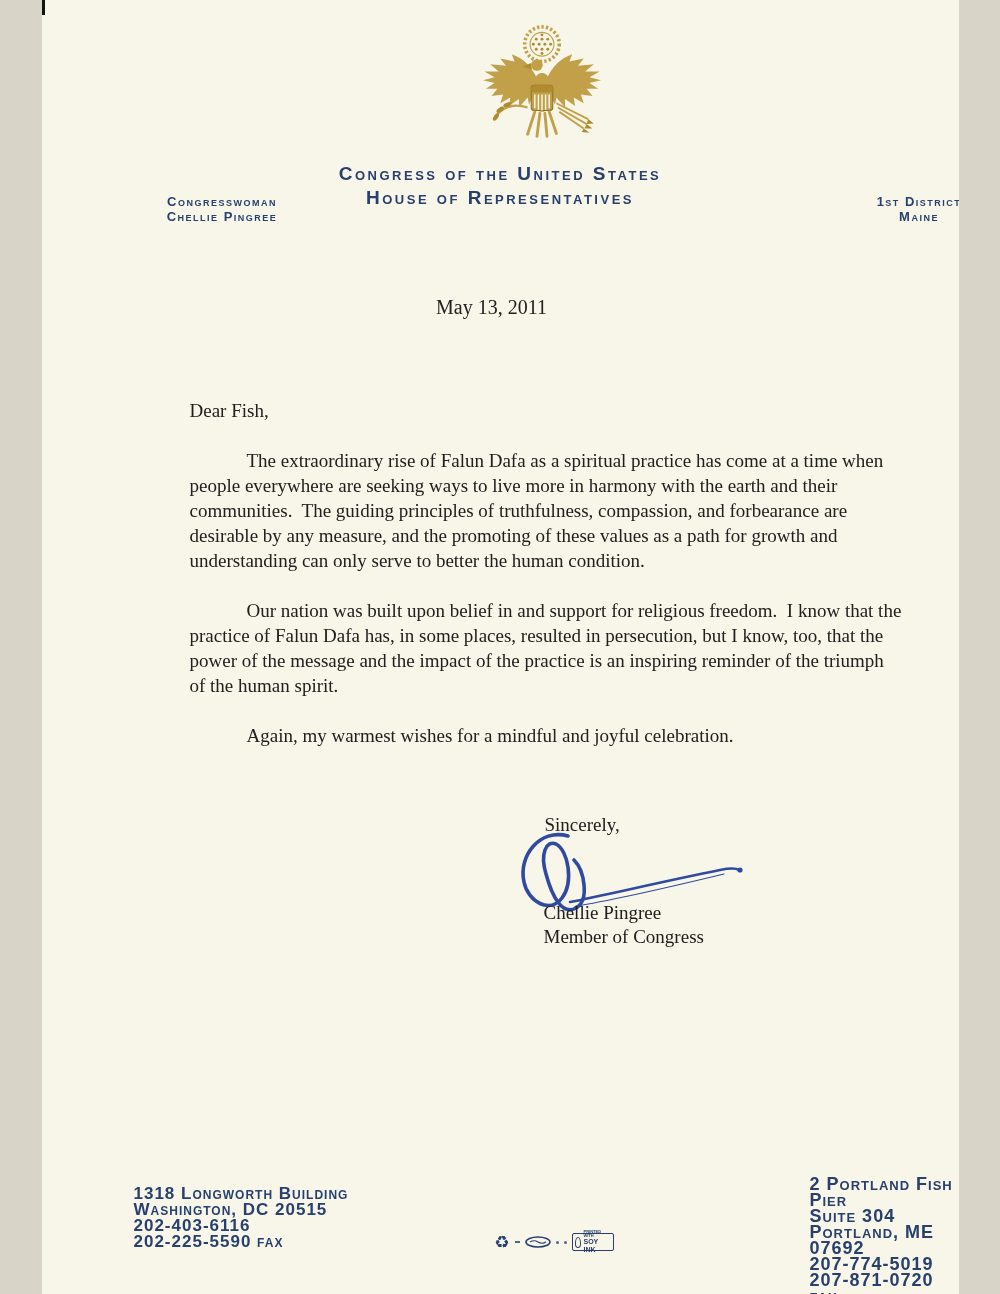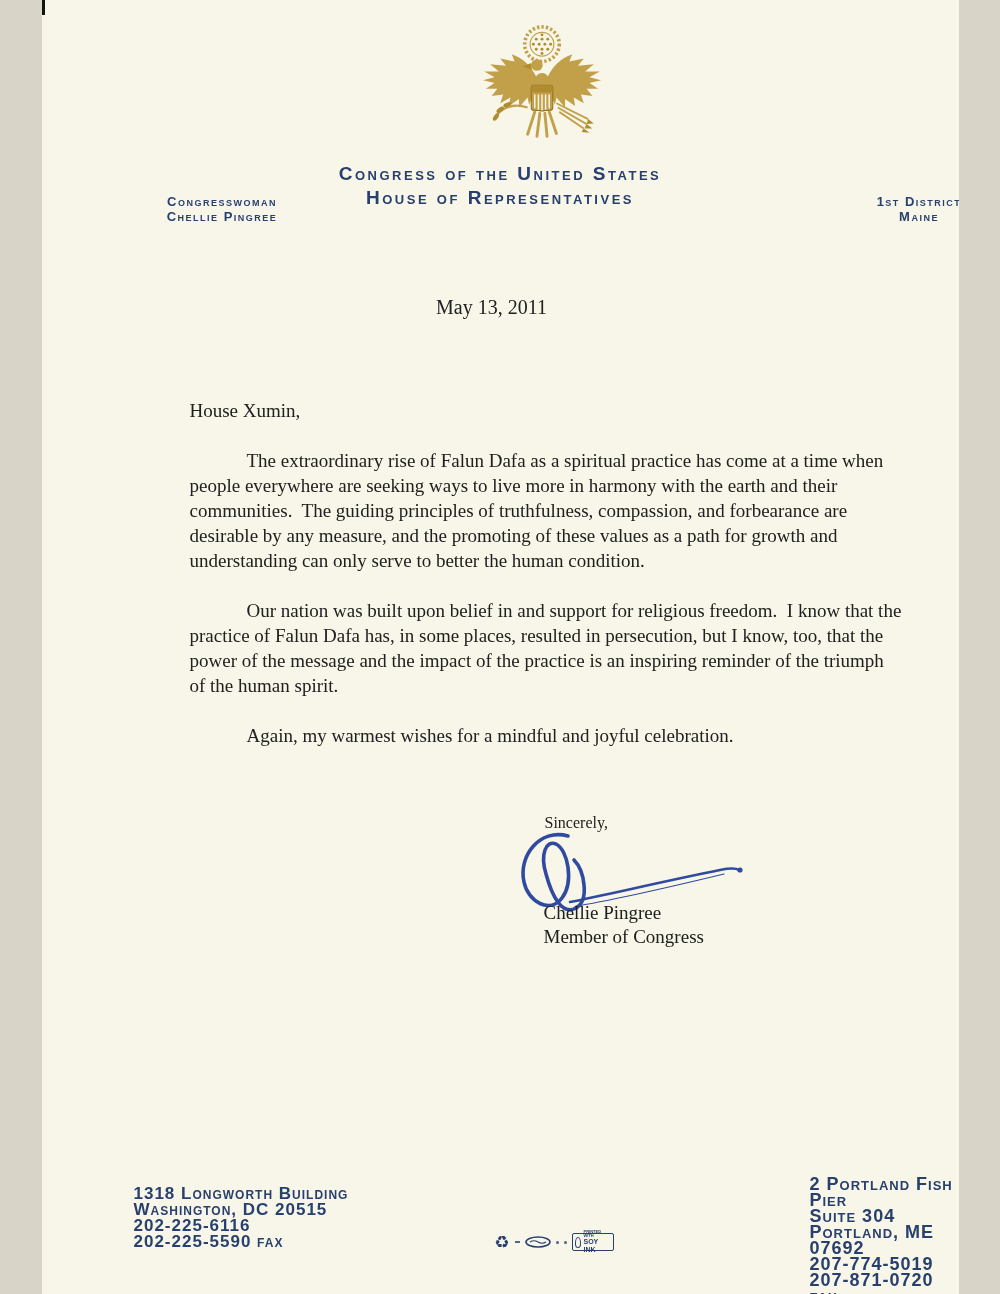--- a/index.html
+++ b/index.html
@@ -24,21 +24,21 @@
   .org-block{position:absolute;left:0;right:0;top:163px;text-align:center;}
   .org-line1{font-size:19px;letter-spacing:2.5px;}
   .org-line2{font-size:19px;letter-spacing:2.5px;margin-top:2px;}
   .lh-left{position:absolute;left:68px;top:194px;width:225px;text-align:center;font-size:13px;letter-spacing:1.5px;line-height:15px;}
   .lh-right{position:absolute;left:775px;top:194px;width:205px;text-align:center;font-size:13px;letter-spacing:1.5px;line-height:15px;}
   
   .date-line{position:absolute;left:0;right:17px;top:296px;text-align:center;font-size:20px;}
   .letter-body{position:absolute;left:148px;top:398px;width:712px;font-size:19px;line-height:25px;}
   .salutation{margin:0 0 25px 0;}
   .para{margin:0 0 25px 0;text-indent:57px;white-space:pre-wrap;}
-  .closing{position:absolute;left:503px;top:814px;font-size:16px;}
+  .closing{position:absolute;left:503px;top:814px;font-size:19px;}
   .signature{position:absolute;left:468px;top:828px;width:246px;height:92px;}
   .sig-block{position:absolute;left:502px;top:901px;font-size:19px;line-height:24px;}
   
   .footer-left{position:absolute;left:92px;top:1186px;font-size:17px;letter-spacing:1px;line-height:16px;}
   .footer-right{position:absolute;left:768px;top:1176px;font-size:18px;letter-spacing:1px;line-height:16px;}
   .print-marks{position:absolute;left:453px;top:1229px;height:26px;display:flex;align-items:center;gap:5px;color:#28406f;}
   .recycle{font-family:"DejaVu Sans", sans-serif;font-size:17px;line-height:1;color:#28406f;}
   .bug-dash{width:5px;height:2px;background:#28406f;opacity:.8;}
   .bug-dot{width:3px;height:3px;background:#28406f;border-radius:50%;opacity:.8;}
   .soy-box{
@@ -115,21 +115,21 @@
   </div>
 
   <div class="lh-right engraved">
     <div>1st District</div>
     <div>Maine</div>
   </div>
 
   <div class="date-line">May 13, 2011</div>
 
   <div class="letter-body">
-    <div class="salutation">House Xumin,</div>
+    <div class="salutation">Dear Fish,</div>
     <div class="para">The extraordinary rise of Falun Dafa as a spiritual practice has come at a time when people everywhere are seeking ways to live more in harmony with the earth and their communities.  The guiding principles of truthfulness, compassion, and forbearance are desirable by any measure, and the promoting of these values as a path for growth and understanding can only serve to better the human condition.</div>
     <div class="para">Our nation was built upon belief in and support for religious freedom.  I know that the practice of Falun Dafa has, in some places, resulted in persecution, but I know, too, that the power of the message and the impact of the practice is an inspiring reminder of the triumph of the human spirit.</div>
     <div class="para">Again, my warmest wishes for a mindful and joyful celebration.</div>
   </div>
 
   <div class="closing">Sincerely,</div>
 
   <div class="signature">
     <svg viewBox="0 0 246 92" width="246" height="92">
       <g fill="none" stroke="#2f4aa0" stroke-linecap="round" stroke-linejoin="round">
@@ -142,21 +142,21 @@
   </div>
 
   <div class="sig-block">
     <div>Chellie Pingree</div>
     <div>Member of Congress</div>
   </div>
 
   <div class="footer-left engraved">
     <div>1318 Longworth Building</div>
     <div>Washington, DC 20515</div>
-    <div>202-225-6116</div>
+    <div>202-403-6116</div>
     <div>202-225-5590 fax</div>
   </div>
 
   <div class="footer-right engraved">
     <div>2 Portland Fish Pier</div>
     <div>Suite 304</div>
     <div>Portland, ME 07692</div>
     <div>207-774-5019</div>
     <div>207-871-0720 fax</div>
   </div>

